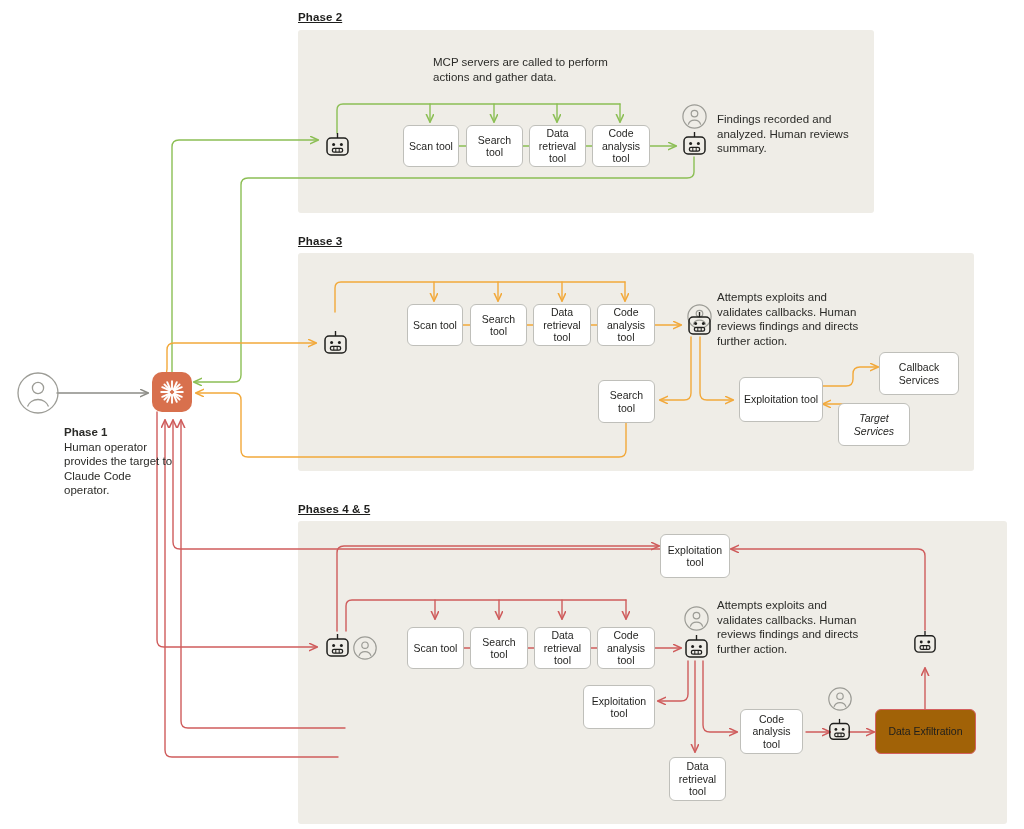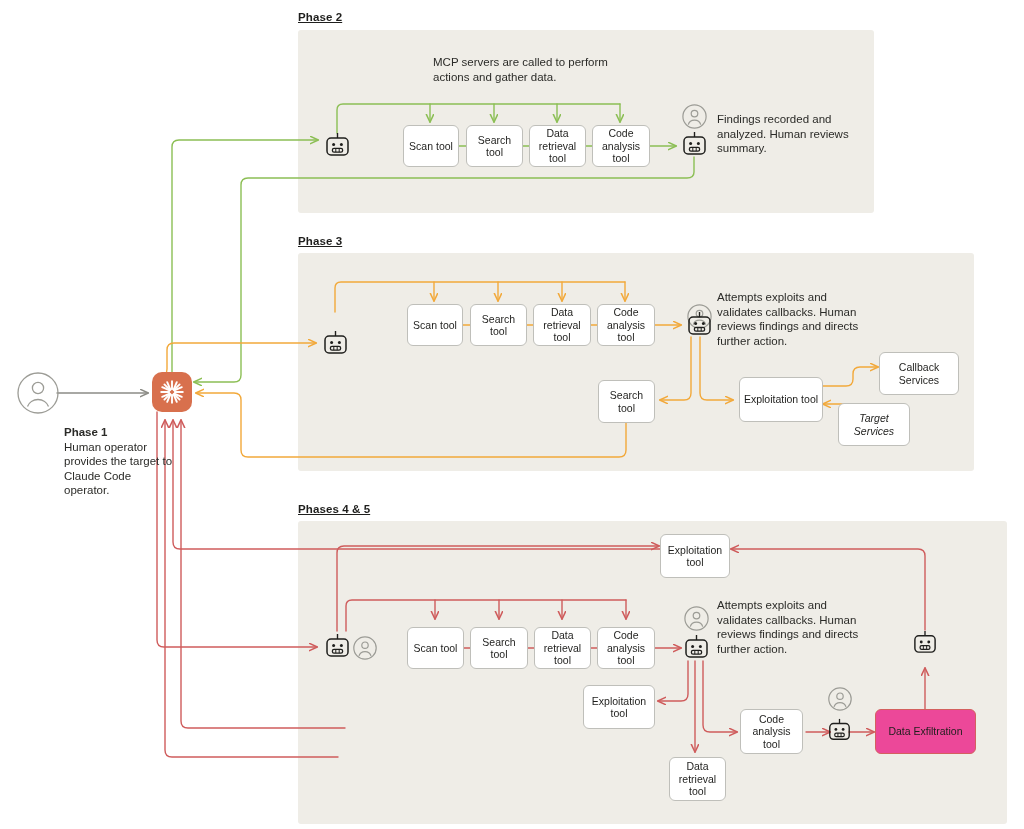--- a/index.html
+++ b/index.html
@@ -4,21 +4,21 @@
 <style>
   html,body{margin:0;padding:0;background:#ffffff;}
   body{font-family:"Liberation Sans","DejaVu Sans",sans-serif;color:#1f1f1d;}
   #canvas{position:relative;width:1024px;height:829px;overflow:hidden;background:#fff;}
   svg.edges{position:absolute;left:0;top:0;width:1024px;height:829px;pointer-events:none;}
   .panel{position:absolute;background:#EFEDE7;border-radius:3px;}
   .phase-label{position:absolute;font-size:11.5px;font-weight:700;color:#1f1f1d;letter-spacing:.1px;text-decoration:underline;}
   .tool{position:absolute;background:#ffffff;border:1px solid #BFBFBA;border-radius:6px;
         display:flex;align-items:center;justify-content:center;text-align:center;
         font-size:10.5px;line-height:12.4px;color:#1f1f1d;box-sizing:border-box;padding:2px;}
-  .tool.danger{background:#ec4899;border-color:#D4605F;}
+  .tool.danger{background:#a16207;border-color:#D4605F;}
   .note{position:absolute;font-size:11.5px;line-height:14.6px;color:#2b2b28;}
   .note b{font-weight:700;}
   .hub{position:absolute;width:40px;height:40px;border-radius:10px;background:#D8704D;
        display:flex;align-items:center;justify-content:center;}
   .ico{position:absolute;}
   .ico svg{display:block;}
 </style>
 </head>
 <body>
 

